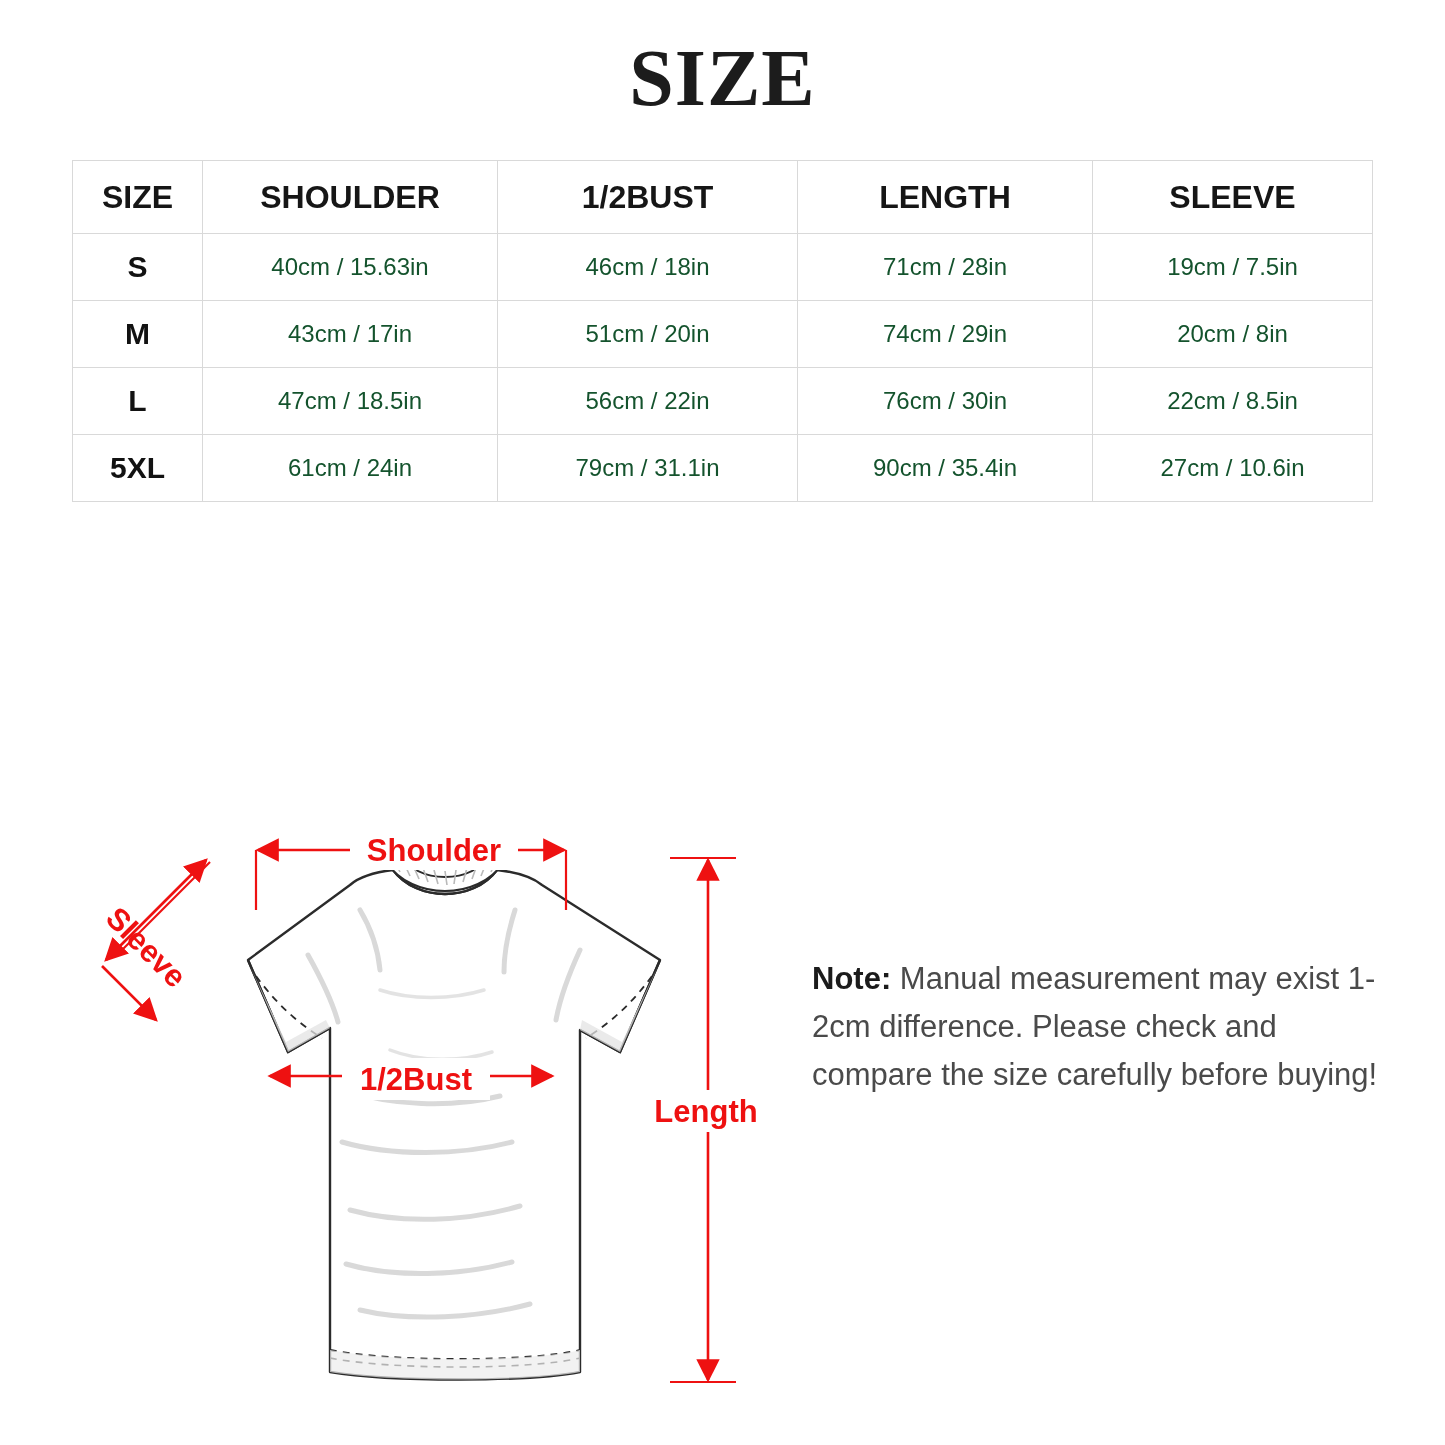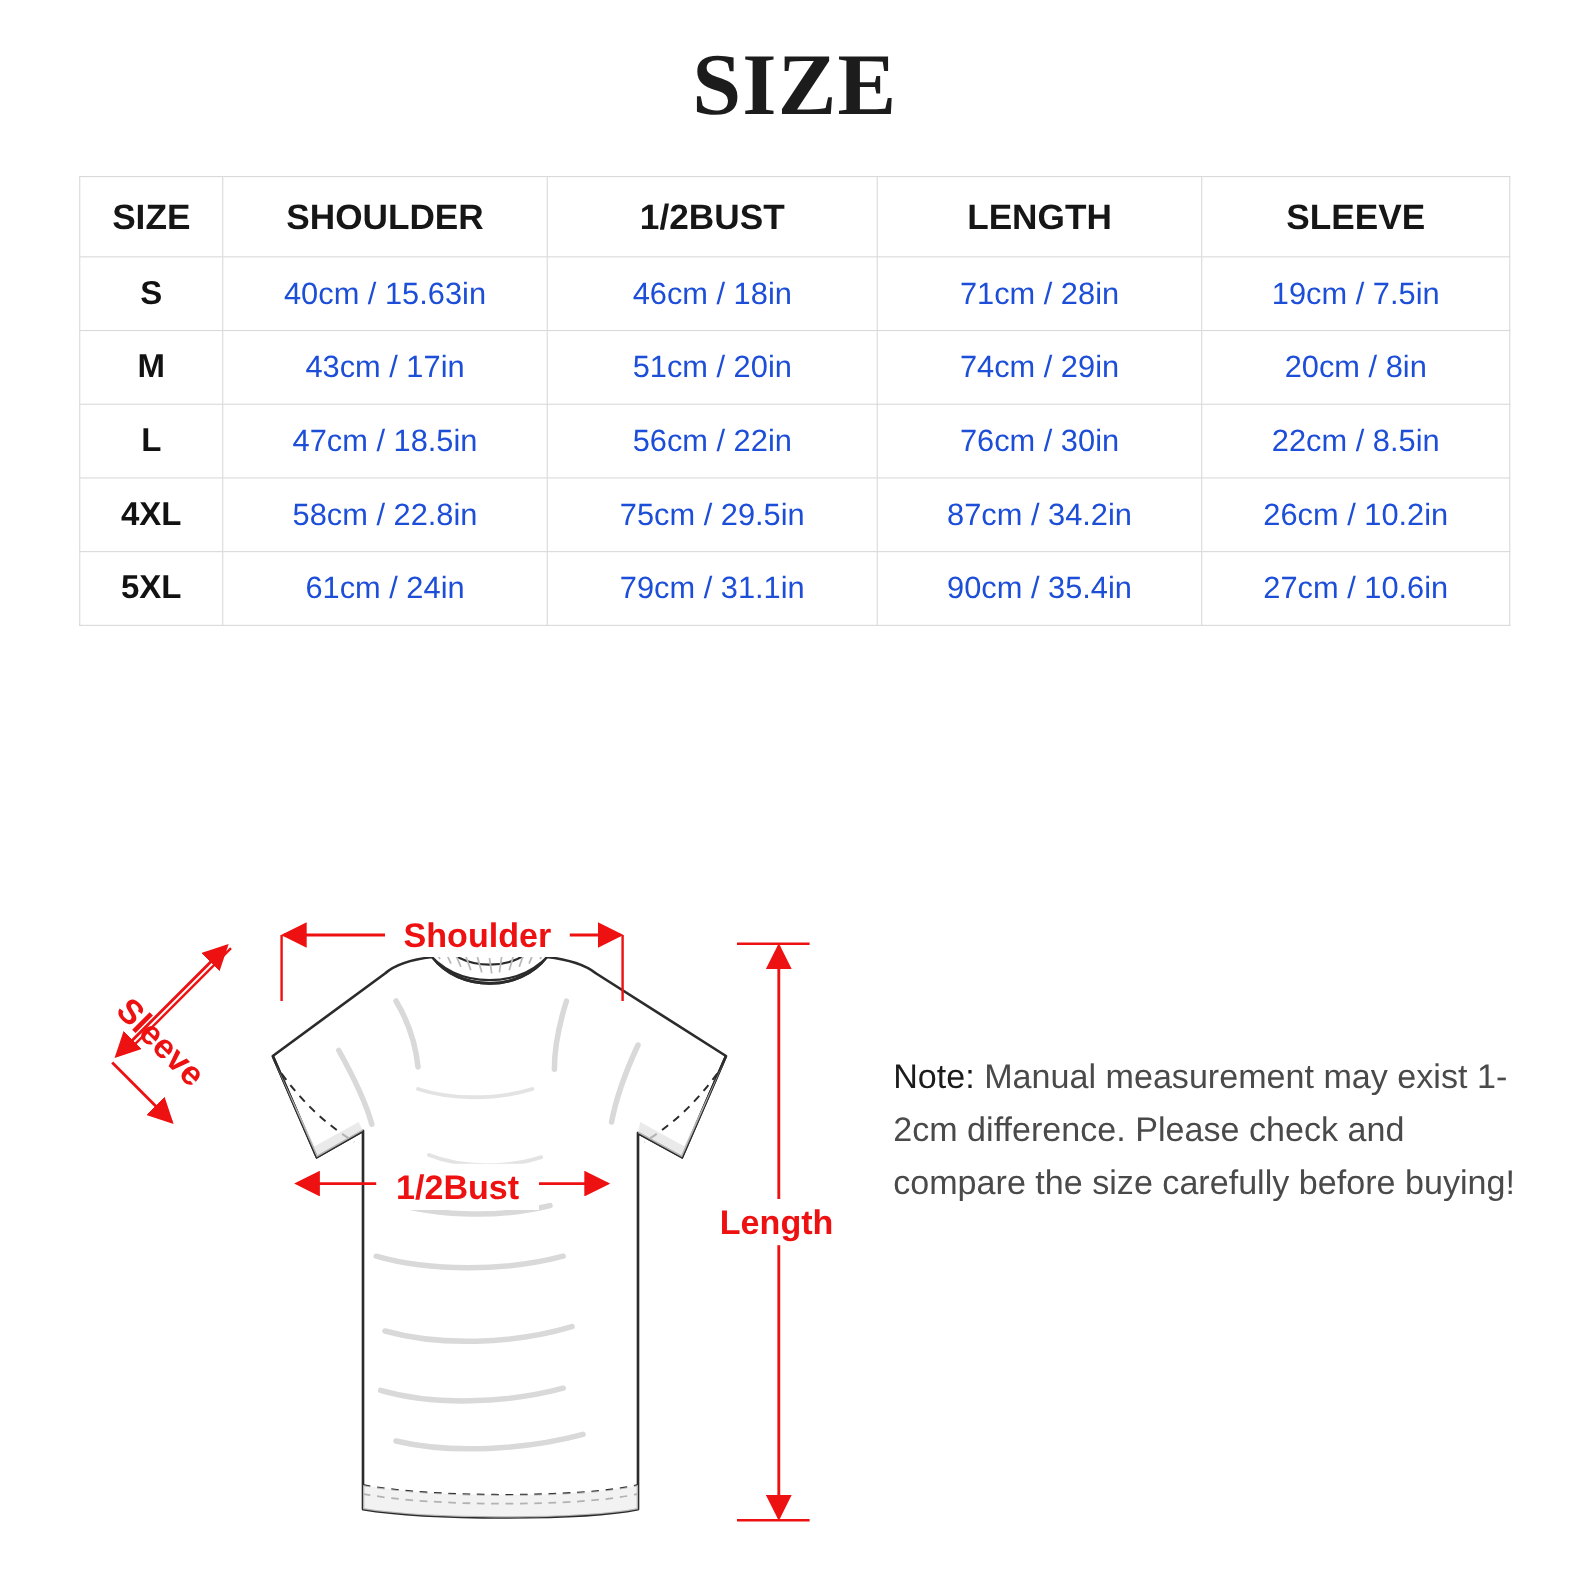--- a/index.html
+++ b/index.html
@@ -51,22 +51,22 @@
     vertical-align: middle;
   }
   table.size-table thead th {
     height: 70px;
     font-size: 32px;
     font-weight: bold;
     color: #161616;
   }
   table.size-table tbody td {
     height: 64px;
-    font-size: 28px;
-    color: #1d4ed8;
+    font-size: 24px;
+    color: #14532d;
   }
   table.size-table tbody td.size-col {
     font-weight: bold;
     color: #121212;
     font-size: 30px;
   }
   col.c-size { width: 130px; }
   col.c-shoulder { width: 295px; }
   col.c-bust { width: 300px; }
   col.c-length { width: 295px; }
@@ -86,21 +86,21 @@
   .note {
     position: absolute;
     left: 812px;
     top: 955px;
     width: 580px;
     font-size: 31px;
     line-height: 1.55;
     color: #4a4a4a;
   }
   .note .note-label {
-    font-weight: normal;
+    font-weight: bold;
     color: #1b1b1b;
   }
 </style>
 </head>
 <body>
 
 <div class="page">
 
   <div class="title">SIZE</div>
 
@@ -136,27 +136,20 @@
           <td>51cm / 20in</td>
           <td>74cm / 29in</td>
           <td>20cm / 8in</td>
         </tr>
         <tr>
           <td class="size-col">L</td>
           <td>47cm / 18.5in</td>
           <td>56cm / 22in</td>
           <td>76cm / 30in</td>
           <td>22cm / 8.5in</td>
-        </tr>
-        <tr>
-          <td class="size-col">4XL</td>
-          <td>58cm / 22.8in</td>
-          <td>75cm / 29.5in</td>
-          <td>87cm / 34.2in</td>
-          <td>26cm / 10.2in</td>
         </tr>
         <tr>
           <td class="size-col">5XL</td>
           <td>61cm / 24in</td>
           <td>79cm / 31.1in</td>
           <td>90cm / 35.4in</td>
           <td>27cm / 10.6in</td>
         </tr>
       </tbody>
     </table>

